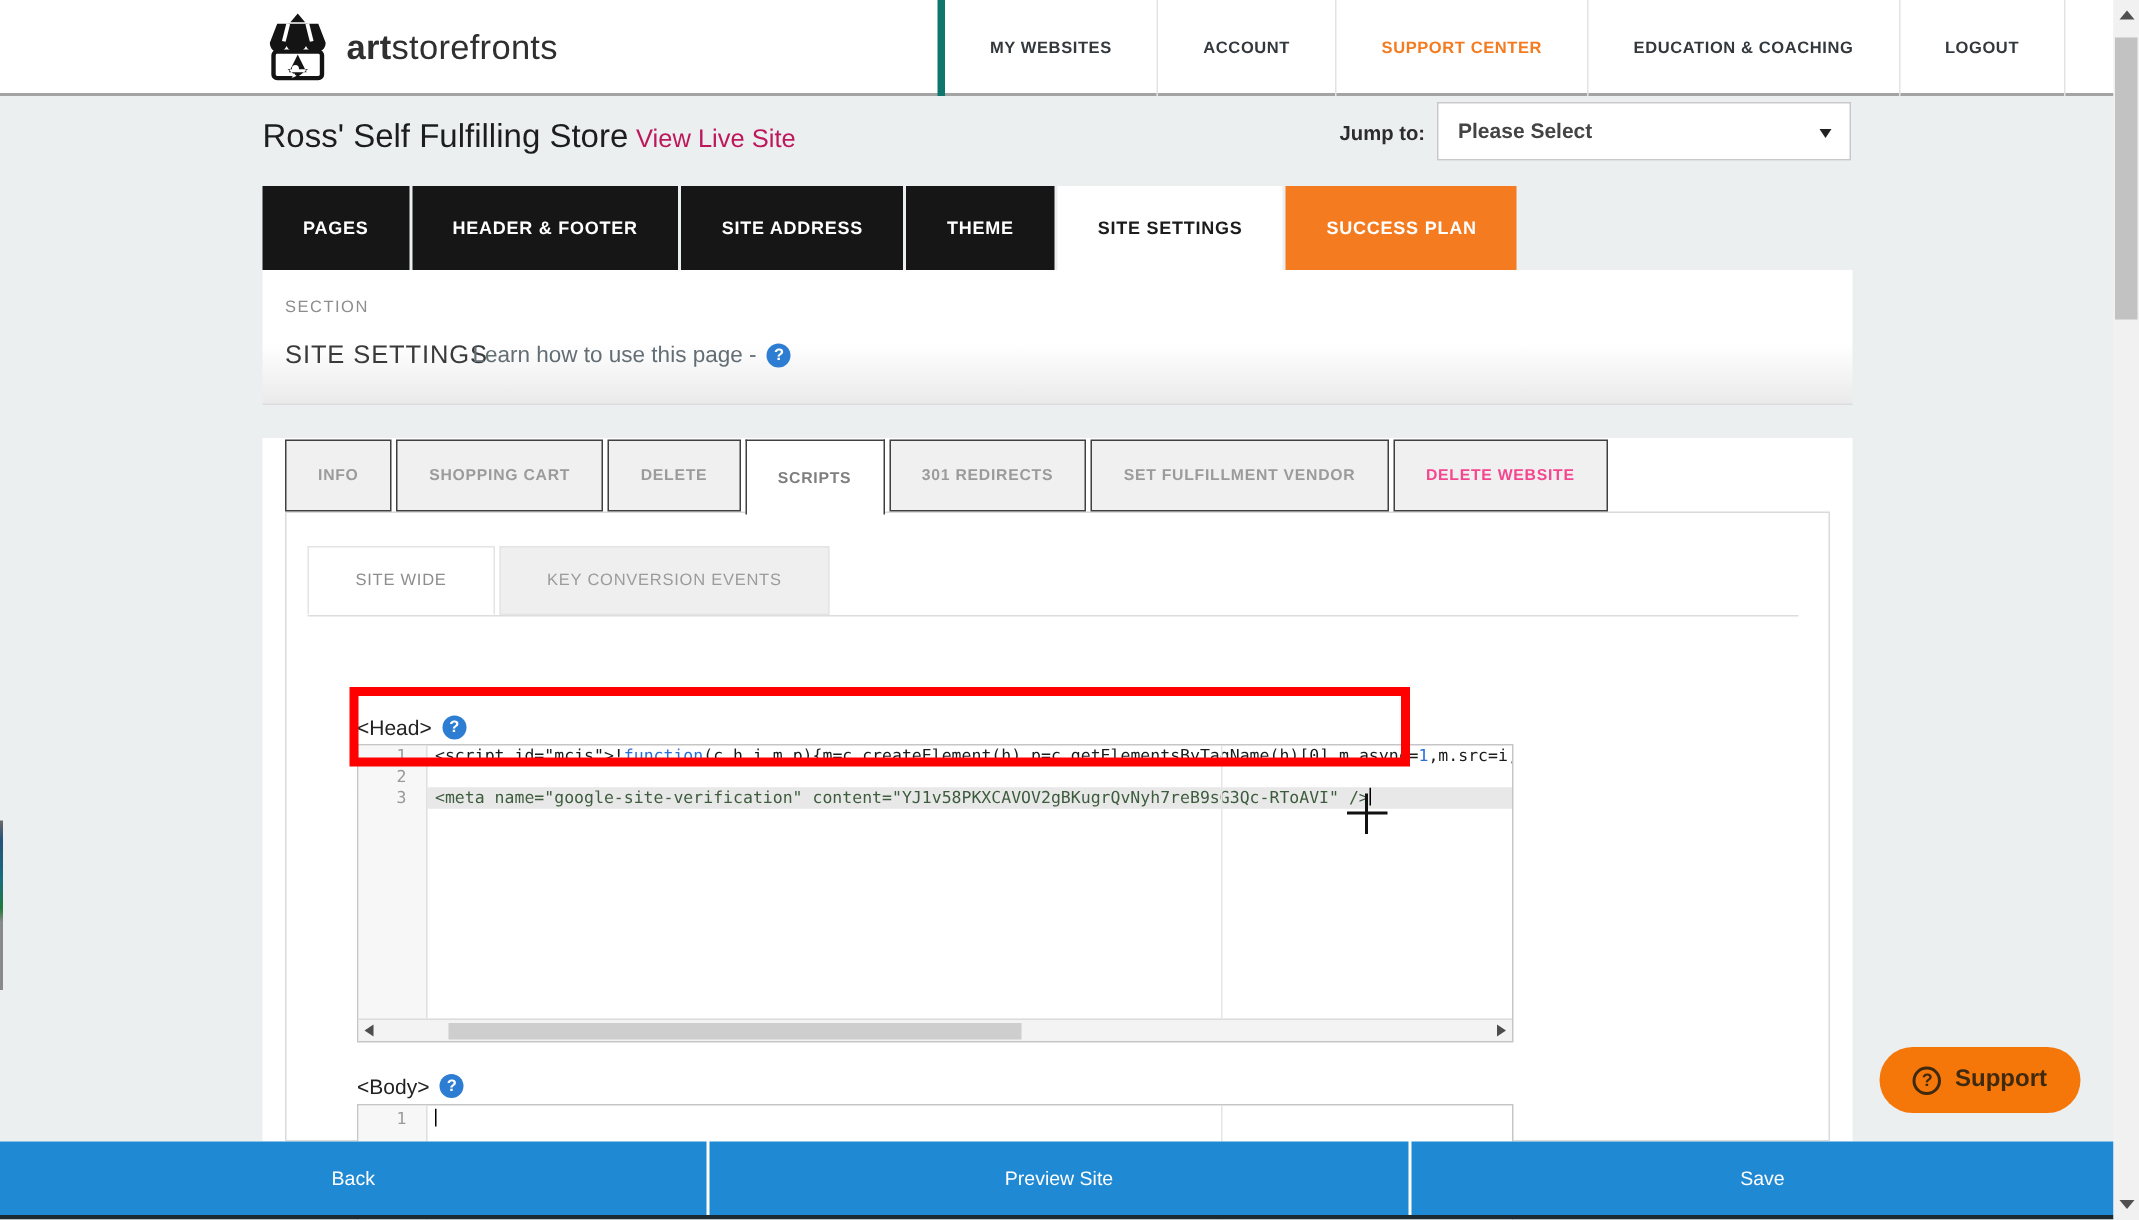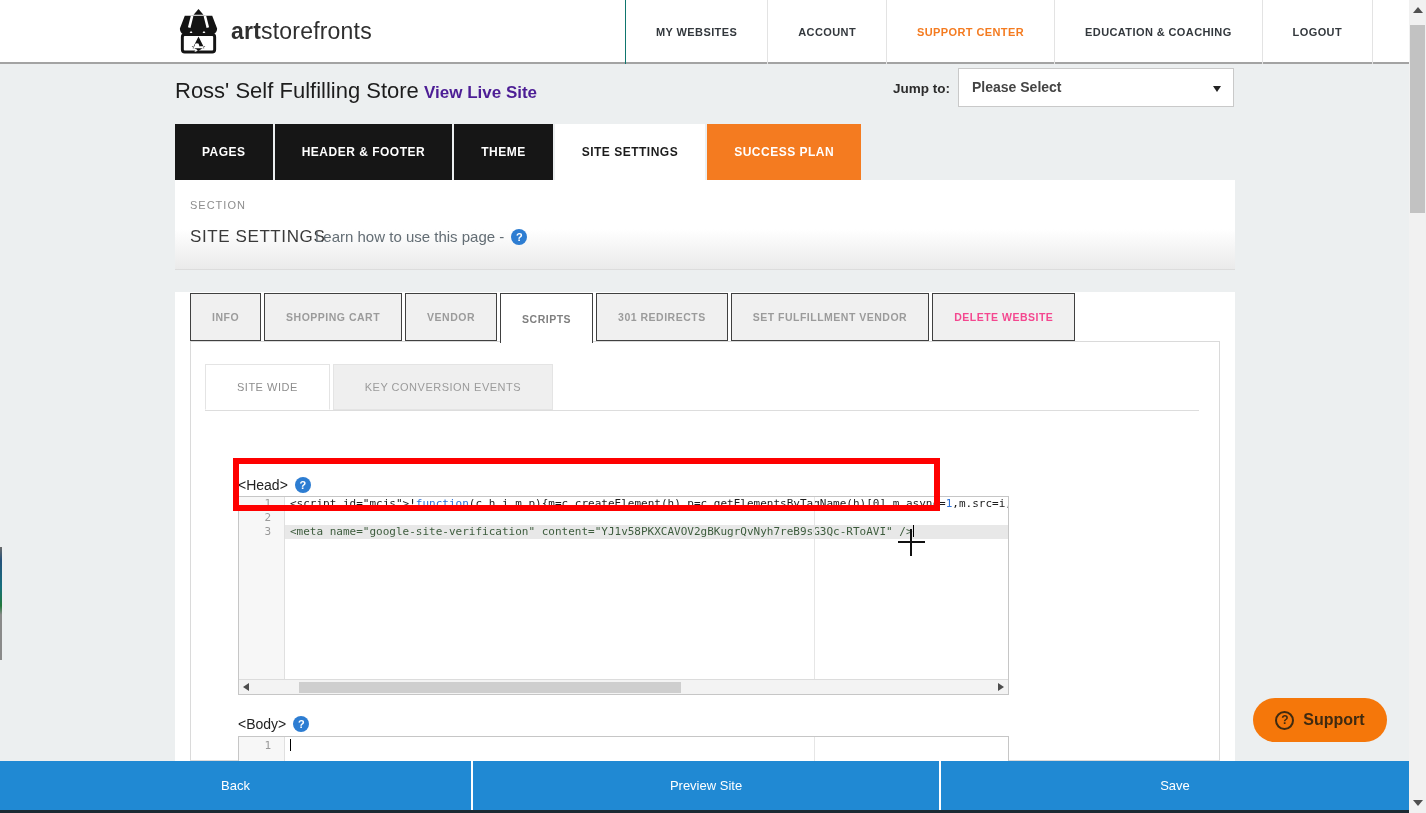--- a/index.html
+++ b/index.html
@@ -10,33 +10,33 @@
   .topnav { position:absolute; left:0; top:0; width:1409px; height:64px; background:#fff;
             border-bottom:2px solid #a3a3a3; z-index:3; }
   .logo { position:absolute; left:175px; top:8px; display:flex; align-items:center; cursor:pointer; }
   .logo svg { width:47px; height:47px; }
   .logo-text { margin-left:9px; font-size:23px; color:#2f2f2f; letter-spacing:.2px; }
   .logo-text b { font-weight:700; }
   .nav-menu { position:absolute; left:625px; top:0; height:64px; display:flex; }
   .nav-item { height:64px; display:flex; align-items:center; padding:0 30px;
               font-size:11px; font-weight:700; letter-spacing:.4px; color:#33383d;
               border-right:1px solid #e3e3e3; cursor:pointer; white-space:nowrap; }
-  .nav-item:first-child { border-left:1px solid #0f766e; }
+  .nav-item:first-child { border-left:5px solid #0f766e; }
   .nav-item.orange { color:#f47b20; }
 
   
   .v-scrollbar { position:absolute; right:0; top:0; width:17px; height:813px; background:#f1f1f1; z-index:20; }
   .v-arrow { position:absolute; left:4px; width:0; height:0; border-left:5px solid transparent; border-right:5px solid transparent; }
   .v-arrow.up { top:7px; border-bottom:6px solid #505050; }
   .v-arrow.down { bottom:7px; border-top:6px solid #505050; }
   .v-thumb { position:absolute; left:1px; top:25px; width:15px; height:188px; background:#c2c2c2; }
 
   
   .store-title { position:absolute; left:175px; top:78px; font-size:22px; color:#1d1d1d; }
-  .view-live { position:absolute; left:424px; top:83px; font-size:17px; color:#4c1d95; cursor:pointer;font-weight:bold; }
+  .view-live { position:absolute; left:424px; top:83px; font-size:17px; color:#be185d; cursor:pointer; }
   .jump-label { position:absolute; left:893px; top:81px; font-size:13.5px; font-weight:700; color:#2c2c2c; }
   .jump-select { position:absolute; left:958px; top:68px; width:276px; height:39px; background:#fff;
                  border:1px solid #c9c9c9; font-size:14px; color:#444; line-height:37px;
                  padding-left:13px; cursor:pointer;font-weight:bold; }
   .jump-caret { position:absolute; right:12px; top:17px; width:0; height:0;
                 border-left:4.5px solid transparent; border-right:4.5px solid transparent; border-top:6px solid #222; }
 
   
   .main-tabs { position:absolute; left:175px; top:124px; height:56px; display:flex; gap:2px; z-index:2; }
   .mtab { height:56px; display:flex; align-items:center; justify-content:center; padding:0 27px;
@@ -168,40 +168,41 @@
 <div class="view-live">View Live Site</div>
 <div class="jump-label">Jump to:</div>
 <div class="jump-select">
   <span>Please Select</span>
   <span class="jump-caret"></span>
 </div>
 
 <div class="main-tabs">
   <div class="mtab">PAGES</div>
   <div class="mtab">HEADER &amp; FOOTER</div>
+  <div class="mtab">SITE ADDRESS</div>
   <div class="mtab">THEME</div>
   <div class="mtab active">SITE SETTINGS</div>
   <div class="mtab orange">SUCCESS PLAN</div>
 </div>
 
 <div class="section-bar">
   <div class="section-kicker">SECTION</div>
   <div class="section-title">SITE SETTINGS</div>
   <div class="learn-row">
     <span>Learn how to use this page -</span>
     <span class="help-icon">?</span>
   </div>
 </div>
 
 <div class="panel">
 
   <div class="sub-tabs">
     <div class="stab">INFO</div>
     <div class="stab">SHOPPING CART</div>
-    <div class="stab">VENDOR</div>
+    <div class="stab">DELETE</div>
     <div class="stab active">SCRIPTS</div>
     <div class="stab">301 REDIRECTS</div>
     <div class="stab">SET FULFILLMENT VENDOR</div>
     <div class="stab danger">DELETE WEBSITE</div>
   </div>
 
   <div class="content-box">
 
     <div class="inner-tabs">
       <div class="itab active">SITE WIDE</div>

